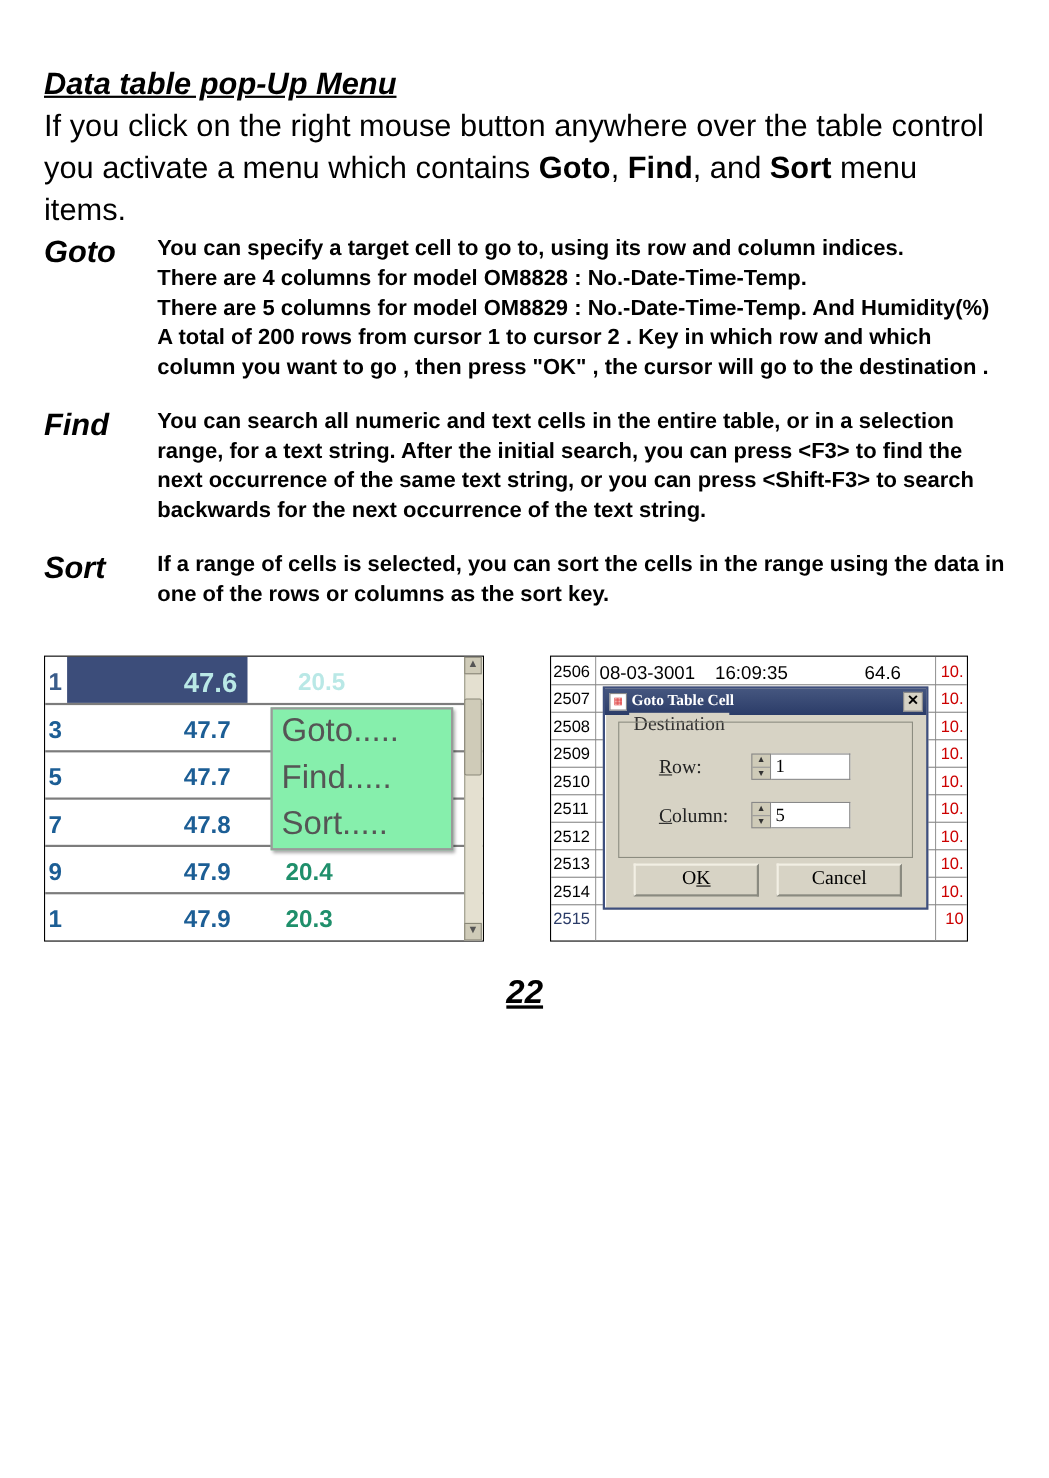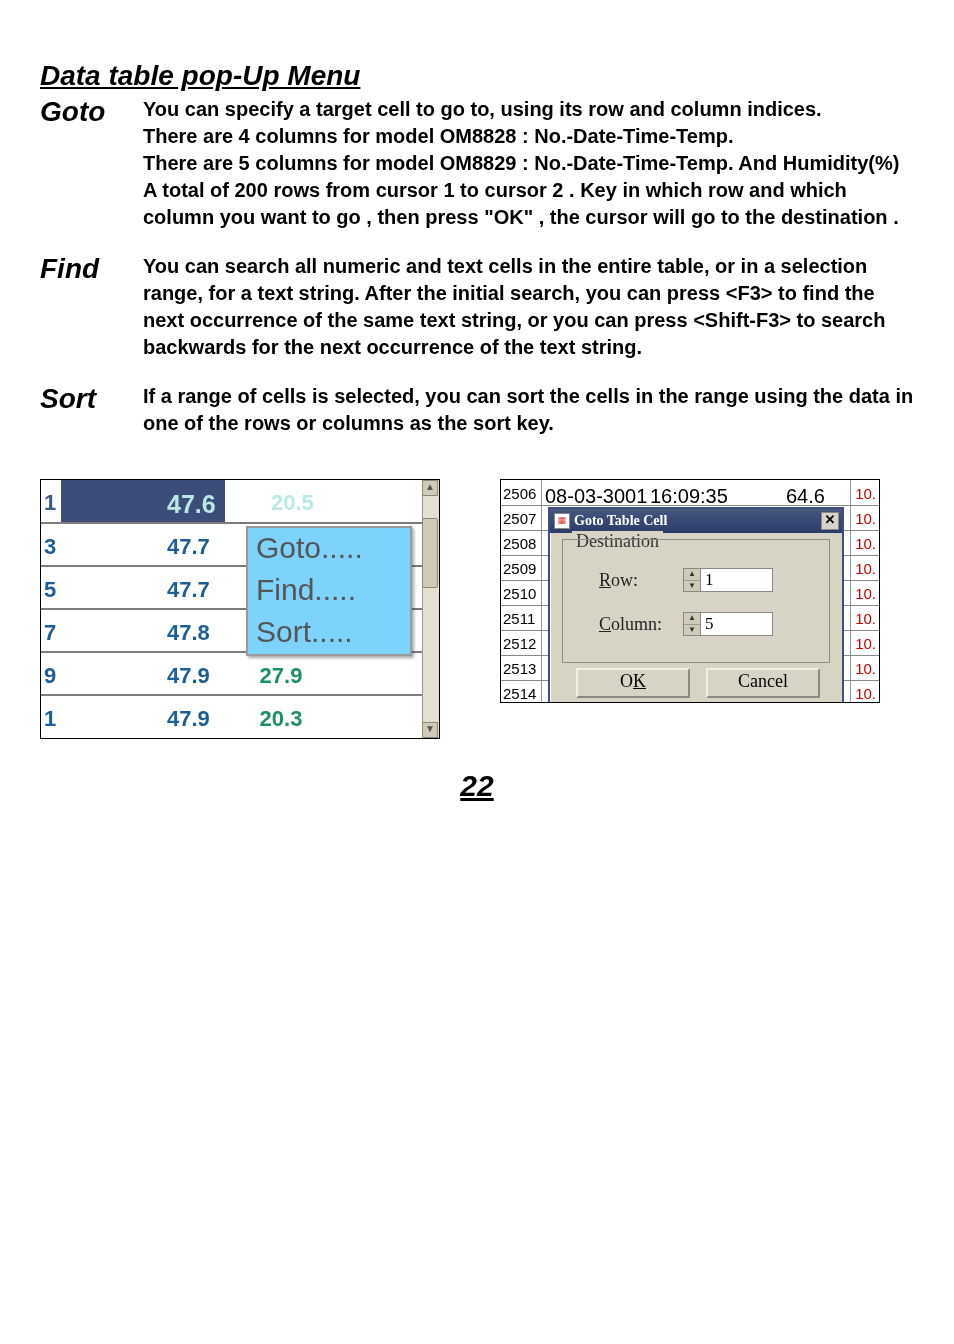--- a/index.html
+++ b/index.html
@@ -117,35 +117,35 @@
     font-size: 10px;
     text-align: center;
     line-height: 12px;
     color: #555;
   }
   .popup-menu {
     position: absolute;
     left: 205px;
     top: 46px;
     width: 162px;
-    background: #7dd3fc;
+    background: #86efac;
     border: 2px solid #9a9a9a;
     box-shadow: 2px 2px 3px rgba(0,0,0,0.35);
   }
   .popup-item {
     font-family: Arial, sans-serif;
     font-size: 30px;
     color: #555;
     padding: 3px 8px 5px 8px;
   }
   
   .fig-right {
     position: relative;
     width: 380px;
-    height: 224px;
+    height: 260px;
     border: 1px solid #000;
     background: #fff;
     overflow: hidden;
     box-sizing: border-box;
   }
   .fr-row {
     position: absolute;
     left: 0;
     height: 25px;
     width: 100%;
@@ -153,21 +153,21 @@
   }
   .fr-idx {
     position: absolute;
     left: 2px;
     font-size: 15px;
     color: #000;
     font-family: Arial;
   }
   .fr-data {
     position: absolute;
-    font-size: 20px;
+    font-size: 17px;
     color: #000;
     font-family: Arial;
   }
   .fr-last {
     position: absolute;
     right: 3px;
     font-size: 15px;
     color: #c00;
     font-family: Arial;
   }
@@ -322,20 +322,23 @@
   }
   .accel { text-decoration: underline; }
 </style>
 </head>
 <body>
 
 <div class="page">
 
   <div class="heading">Data table pop-Up Menu</div>
 
+  <div class="body-text">
+    <span>If you click on the right mouse button anywhere over the table control you activate a menu which contains </span><b>Goto</b><span>, </span><b>Find</b><span>, and </span><b>Sort</b><span> menu items.</span>
+  </div>
 
   <div class="section-row" style="margin-top:4px;">
     <div class="section-label">Goto</div>
     <div class="section-body">
       <div>You can specify a target cell to go to, using its row and column indices.</div>
       <div>There are 4 columns for model OM8828 : No.-Date-Time-Temp.</div>
       <div>There are 5 columns for model OM8829 : No.-Date-Time-Temp. And Humidity(%)</div>
       <div>
         <span>A total of 200 rows from cursor 1 to cursor 2 . Key in which row and which column you want to go , then press "</span><b>OK</b><span>" , the cursor will go to the destination .</span>
       </div>
@@ -371,21 +374,21 @@
       <span class="cell num-small" style="left:126px; top:54px;">47.7</span>
 
       <span class="cell num-small" style="left:3px; top:97px;">5</span>
       <span class="cell num-small" style="left:126px; top:97px;">47.7</span>
 
       <span class="cell num-small" style="left:3px; top:140px;">7</span>
       <span class="cell num-small" style="left:126px; top:140px;">47.8</span>
 
       <span class="cell num-small" style="left:3px; top:183px;">9</span>
       <span class="cell num-small" style="left:126px; top:183px;">47.9</span>
-      <span class="cell num-humid" style="left:210px; top:183px;">27.9</span>
+      <span class="cell num-humid" style="left:210px; top:183px;">20.4</span>
 
       <span class="cell num-small" style="left:3px; top:226px;">1</span>
       <span class="cell num-small" style="left:126px; top:226px;">47.9</span>
       <span class="cell num-humid" style="left:210px; top:226px;">20.3</span>
 
       <div class="scroll-track">
         <div class="scroll-arrow" style="top:0;">▲</div>
         <div class="scroll-thumb"></div>
         <div class="scroll-arrow" style="bottom:0;">▼</div>
       </div>
@@ -433,20 +436,24 @@
         <span class="fr-idx" style="top:5px;">2512</span>
         <span class="fr-last" style="top:5px;">10.</span>
       </div>
       <div class="fr-row" style="top:175px;">
         <span class="fr-idx" style="top:5px;">2513</span>
         <span class="fr-last" style="top:5px;">10.</span>
       </div>
       <div class="fr-row" style="top:200px;">
         <span class="fr-idx" style="top:5px;">2514</span>
         <span class="fr-last" style="top:5px;">10.</span>
+      </div>
+      <div class="fr-row" style="top:225px; border-bottom:none;">
+        <span class="fr-idx" style="top:5px; color:#2b3c68;">2515</span>
+        <span class="fr-last" style="top:5px;">10</span>
       </div>
 
       <div class="dialog">
         <div class="titlebar">
           <div class="titlebar-left">
             <div class="title-icon">▦</div>
             <div class="title-text">Goto Table Cell</div>
           </div>
           <div class="title-close">✕</div>
         </div>

